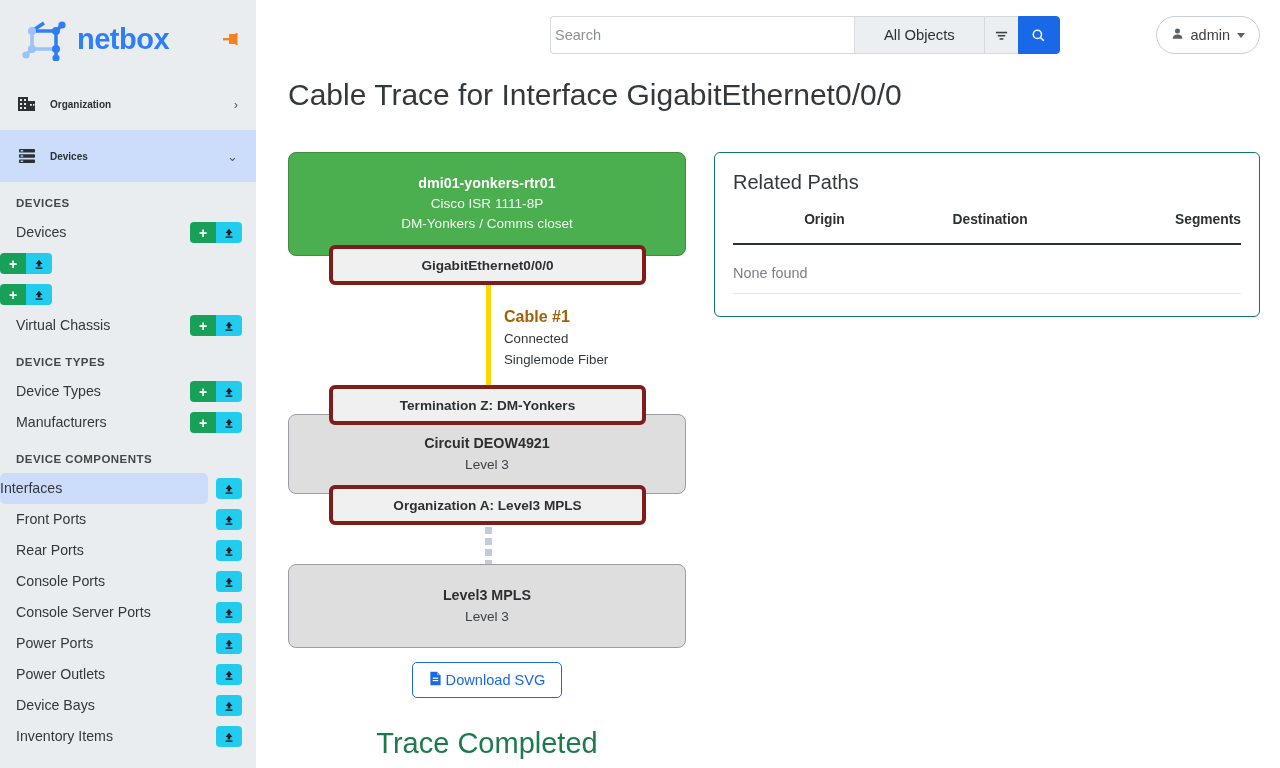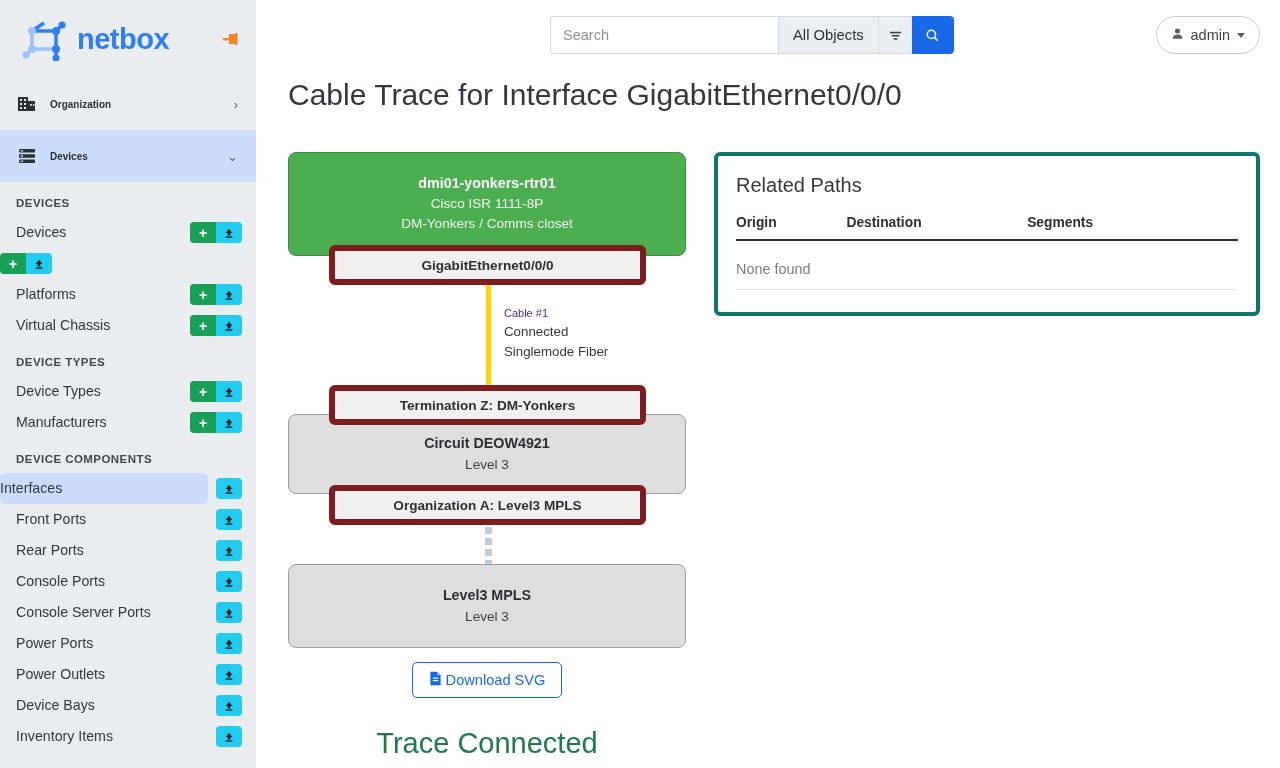--- a/index.html
+++ b/index.html
@@ -81,30 +81,30 @@
   .nr-btns.only-import { border-radius: 4px; }
 
   
   .main { flex: 1 1 auto; height: 768px; background: #fff; position: relative; overflow: hidden; }
   .topbar { height: 70px; display: flex; align-items: center; padding: 0 20px; }
   .search-wrap {
     display: flex; align-items: stretch; height: 38px;
     margin: 0 auto 0 274px;
   }
   .search-input {
-    width: 228px; height: 38px;
+    width: 304px; height: 38px;
     border: 1px solid #d6d9dd; border-right: none;
     border-radius: 4px 0 0 4px;
-    padding: 0 12px; font-size: 14.5px; color: #737373;
+    padding: 0 4px; font-size: 14.5px; color: #737373;
     background: #fff; outline: none;
     font-family: "Liberation Sans", sans-serif;
   }
   .search-input::placeholder { color: #8d9296; }
   .obj-select {
-    display: flex; align-items: center; padding: 0 14px;
+    display: flex; align-items: center; padding: 0 29px;
     background: #eceff1; border: 1px solid #d6d9dd; border-right: none;
     font-size: 14.8px; color: #2b3033; cursor: pointer; white-space: nowrap;
   }
   .filter-btn {
     display: flex; align-items: center; justify-content: center;
     width: 34px; background: #eceff1; border: 1px solid #d6d9dd; border-right: none;
     cursor: pointer;
   }
   .search-btn {
     display: flex; align-items: center; justify-content: center;
@@ -147,35 +147,35 @@
   .node-circuit .n-sub { font-size: 13.6px; color: #3c4246; line-height: 1.5; }
   .node-provider {
     background: #dededf; border-color: #9a9ea2;
     height: 84px; top: 412px;
   }
   .node-provider .n-title { font-size: 14.3px; font-weight: 700; color: #2b3033; line-height: 1.5; }
   .node-provider .n-sub { font-size: 13.6px; color: #3c4246; line-height: 1.5; }
 
   .term {
     position: absolute; left: 41px; width: 317px; height: 40px;
-    background: #f0f0f0; border: 6px solid #7f1d1d; border-radius: 6px;
+    background: #f0f0f0; border: 4px solid #7f1d1d; border-radius: 6px;
     display: flex; align-items: center; justify-content: center;
     font-size: 13.6px; font-weight: 700; color: #2b3033;
     z-index: 3;
   }
   .term-iface { top: 93px; }
   .term-z { top: 233px; }
   .term-a { top: 333px; }
 
   .cable-line {
     position: absolute; left: 198px; top: 133px;
     width: 5px; height: 100px; background: #ffd400; z-index: 1;
   }
   .cable-info { position: absolute; left: 216px; top: 153px; z-index: 2; }
-  .cable-info .ci-title { font-size: 11px; font-weight: 400; color: #4c1d95; line-height: 1.52; }
+  .cable-info .ci-title { font-size: 16px; font-weight: 700; color: #a16207; line-height: 1.52; }
   .cable-info .ci-line { font-size: 13.3px; color: #33383c; line-height: 1.52; }
 
   .dash-line {
     position: absolute; left: 197px; top: 353px;
     width: 7px; height: 59px; z-index: 1;
     background-image: linear-gradient(#c3cbd6 60%, rgba(255,255,255,0) 0%);
     background-size: 7px 11px; background-repeat: repeat-y;
   }
 
   .dl-btn-wrap { position: absolute; top: 510px; left: 0; width: 398px; display: flex; justify-content: center; }
@@ -187,28 +187,28 @@
     font-family: "Liberation Sans", sans-serif;
   }
   .trace-done {
     position: absolute; top: 575px; left: 0; width: 398px;
     text-align: center;
     font-size: 29px; color: #1d7a4d; font-weight: 400;
   }
 
   
   .card {
-    border: 4px solid #0f766e; border-radius: 6px; background: #fff;
+    border: 1px solid #0f766e; border-radius: 6px; background: #fff;
     padding: 16px 18px 22px 18px;
   }
   .card-title { font-size: 20px; color: #33383c; font-weight: 400; padding: 2px 0 18px 0; }
   table.paths { width: 100%; border-collapse: collapse; }
   table.paths th {
-    text-align: left; font-size: 13.8px; font-weight: 700; color: #2b3033;
-    padding: 0 0 9px 0; border-bottom: 2px solid #2b3033;
+    text-align: right; font-size: 13.8px; font-weight: 700; color: #2b3033;
+    padding: 0 0 16px 0; border-bottom: 2px solid #2b3033;
   }
   table.paths td {
     font-size: 14.4px; color: #7b8084; padding: 20px 0 12px 0;
     border-bottom: 1px solid #e4e7ea;
   }
 </style>
 </head>
 <body>
 
 <div class="app">
@@ -300,21 +300,20 @@
         <span class="btn-imp">
           <svg viewBox="0 0 14 14" width="12" height="12">
               <path d="M7 2 L11 7 H8.6 V10 H5.4 V7 H3 Z" fill="#16202b"></path>
               <rect x="3" y="11" width="8" height="1.6" fill="#16202b"></rect>
             </svg>
         </span>
       </span>
     </div>
 
     <div class="nav-row">
-      <span class="nr-link">Platforms</span>
       <span class="nr-btns">
         <span class="btn-add">+</span>
         <span class="btn-imp">
           <svg viewBox="0 0 14 14" width="12" height="12">
               <path d="M7 2 L11 7 H8.6 V10 H5.4 V7 H3 Z" fill="#16202b"></path>
               <rect x="3" y="11" width="8" height="1.6" fill="#16202b"></rect>
             </svg>
         </span>
       </span>
     </div>
@@ -549,21 +548,21 @@
                   <path d="M1.5 0.8 H8.6 L12.5 4.6 V15.2 H1.5 Z" fill="#1868e8"></path>
                   <path d="M8.6 0.8 V4.6 H12.5 Z" fill="#7fb0f5"></path>
                   <rect x="4" y="7" width="6" height="1.3" fill="#fff"></rect>
                   <rect x="4" y="9.6" width="6" height="1.3" fill="#fff"></rect>
                 </svg>
               </span>
               <span>Download SVG</span>
             </div>
           </div>
 
-          <div class="trace-done">Trace Connected</div>
+          <div class="trace-done">Trace Completed</div>
         </div>
       </div>
 
       <div class="paths-col">
         <div class="card">
           <div class="card-title">Related Paths</div>
           <table class="paths">
             <thead>
               <tr>
                 <th style="width:22%">Origin</th>

